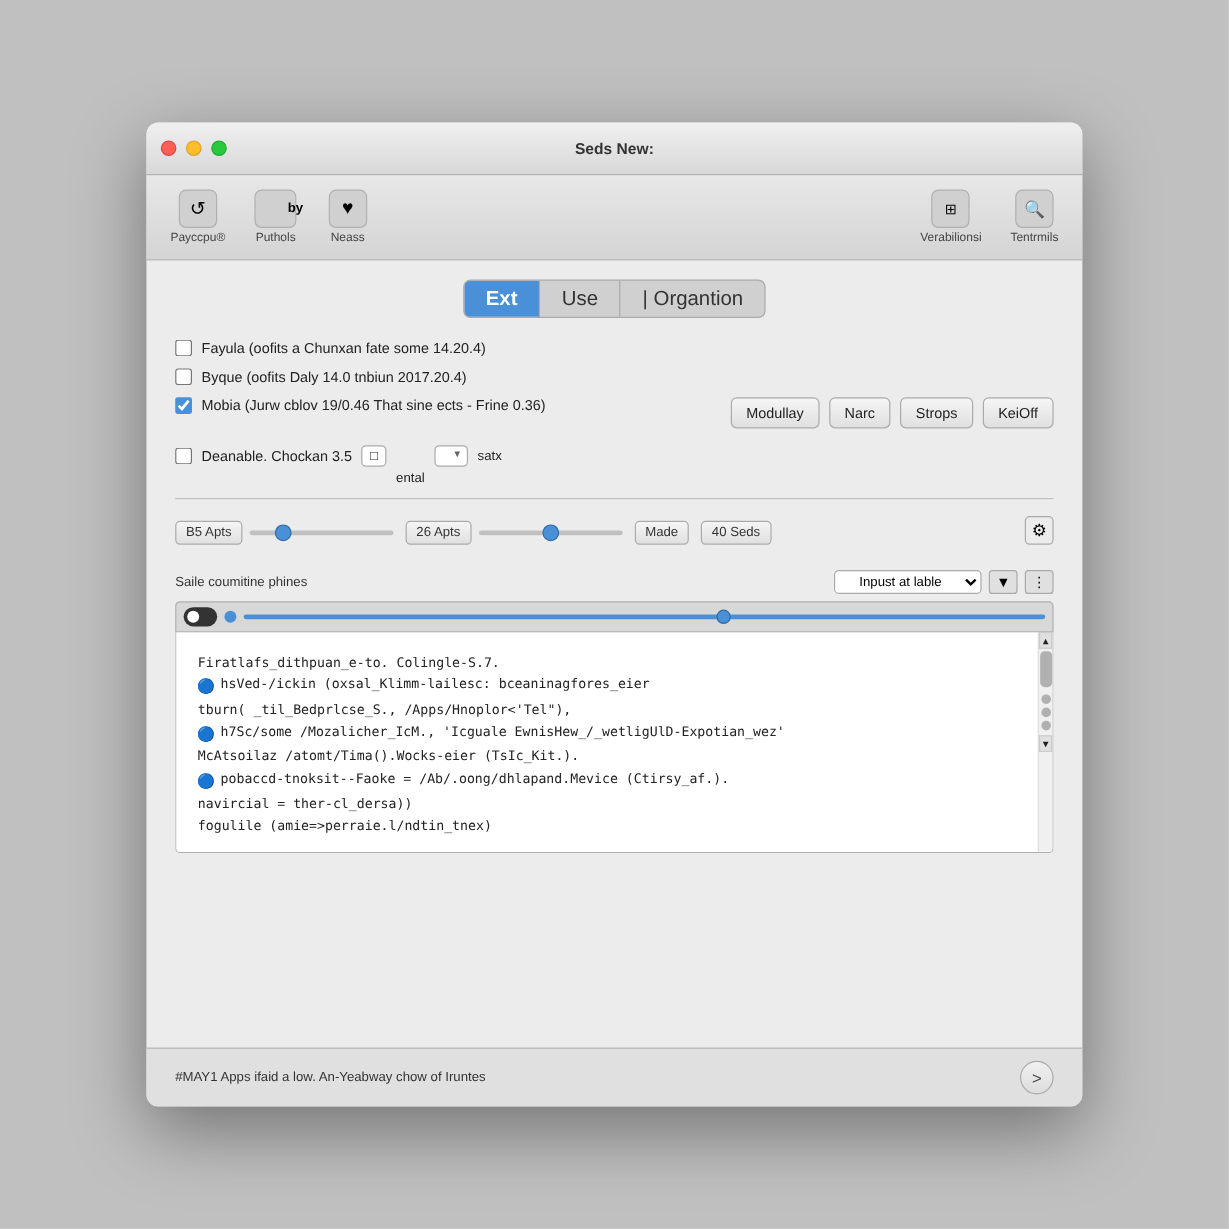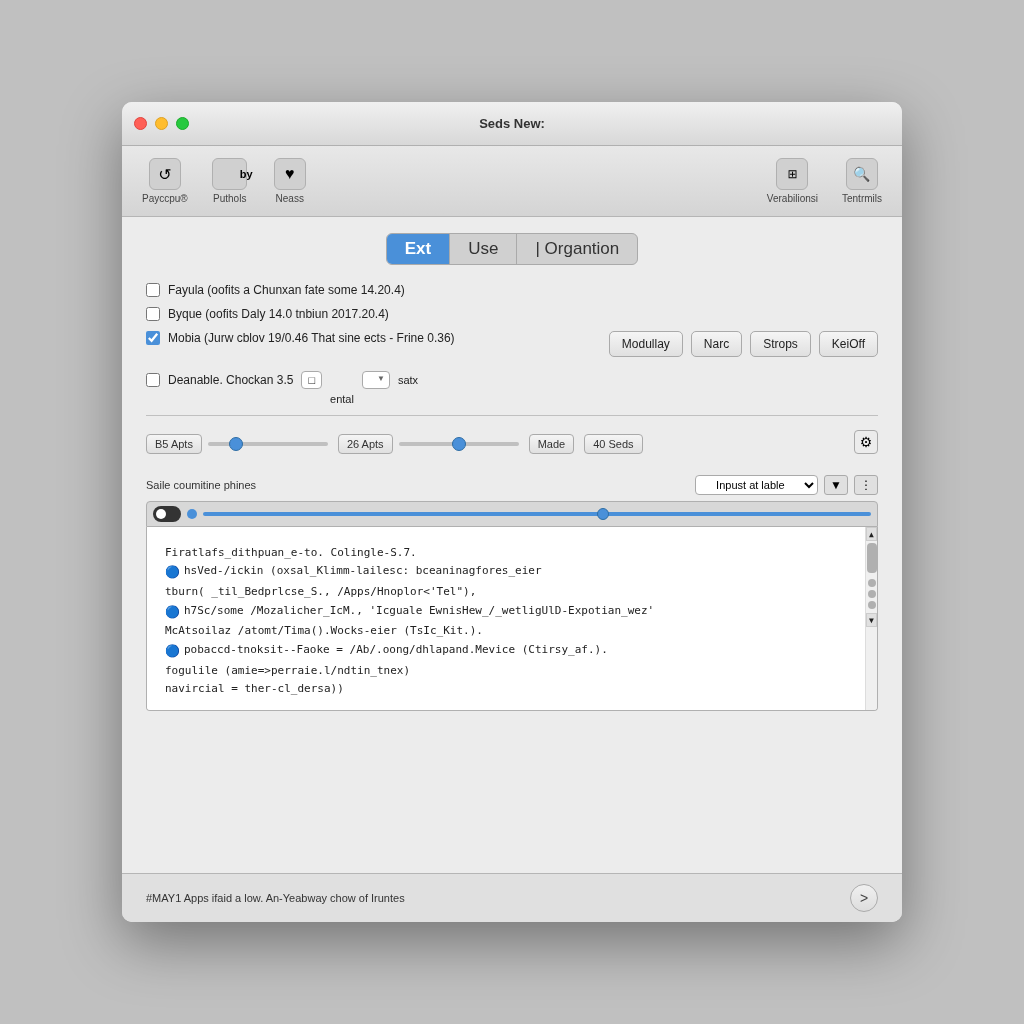--- a/index.html
+++ b/index.html
@@ -543,22 +543,22 @@
           <div class="log-line">  tburn( _til_Bedprlcse_S.,  /Apps/Hnoplor&lt;'Tel"),</div>
           <div class="log-line icon-line">
             <span class="log-icon">🔵</span>
             <span>h7Sc/some  /Mozalicher_IcM., 'Icguale EwnisHew_/_wetligUlD-Expotian_wez'</span>
           </div>
           <div class="log-line">  McAtsoilaz      /atomt/Tima().Wocks-eier  (TsIc_Kit.).</div>
           <div class="log-line icon-line">
             <span class="log-icon">🔵</span>
             <span>pobaccd-tnoksit--Faoke = /Ab/.oong/dhlapand.Mevice (Ctirsy_af.).</span>
           </div>
+          <div class="log-line">  navircial = ther-cl_dersa))</div>
           <div class="log-line">  fogulile       (amie=&gt;perraie.l/ndtin_tnex)</div>
-          <div class="log-line">  navircial = ther-cl_dersa))</div>
         </div>
         <div class="log-scrollbar">
           <div class="log-scroll-up">▲</div>
           <div class="log-scroll-thumb"></div>
           <div class="log-scrollbar-dots">
             <div class="log-scrollbar-dot"></div>
             <div class="log-scrollbar-dot"></div>
             <div class="log-scrollbar-dot"></div>
           </div>
           <div class="log-scroll-down">▼</div>

